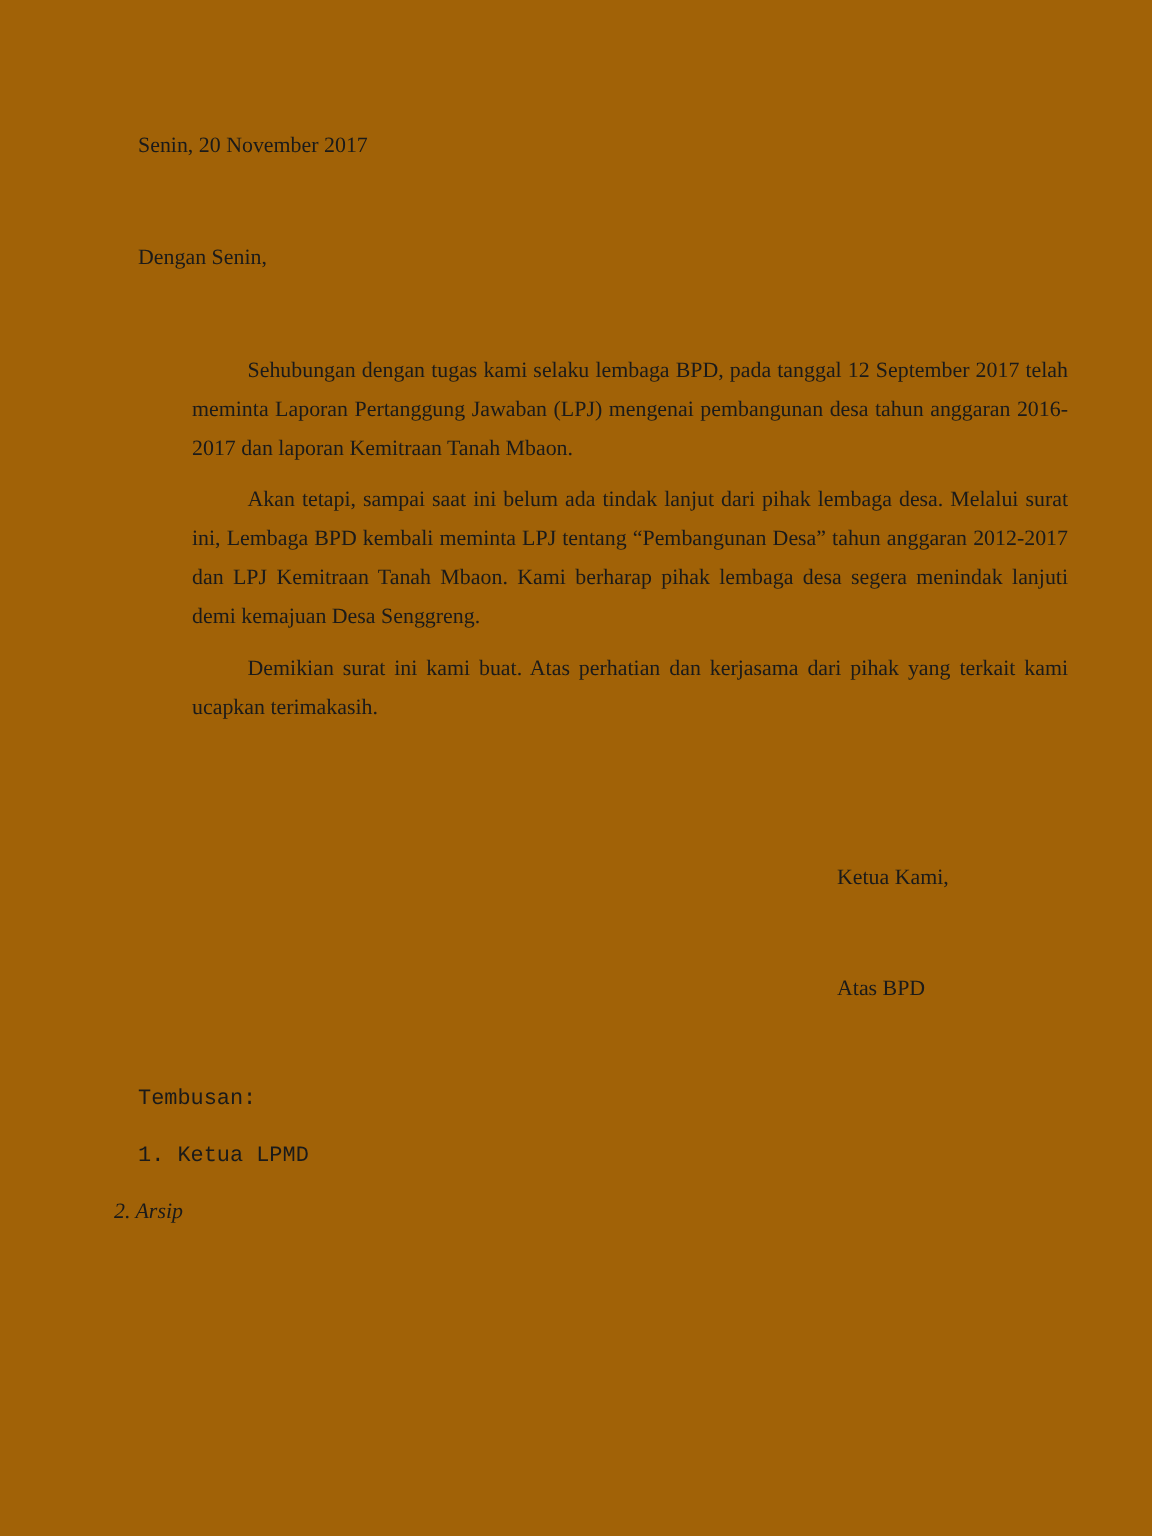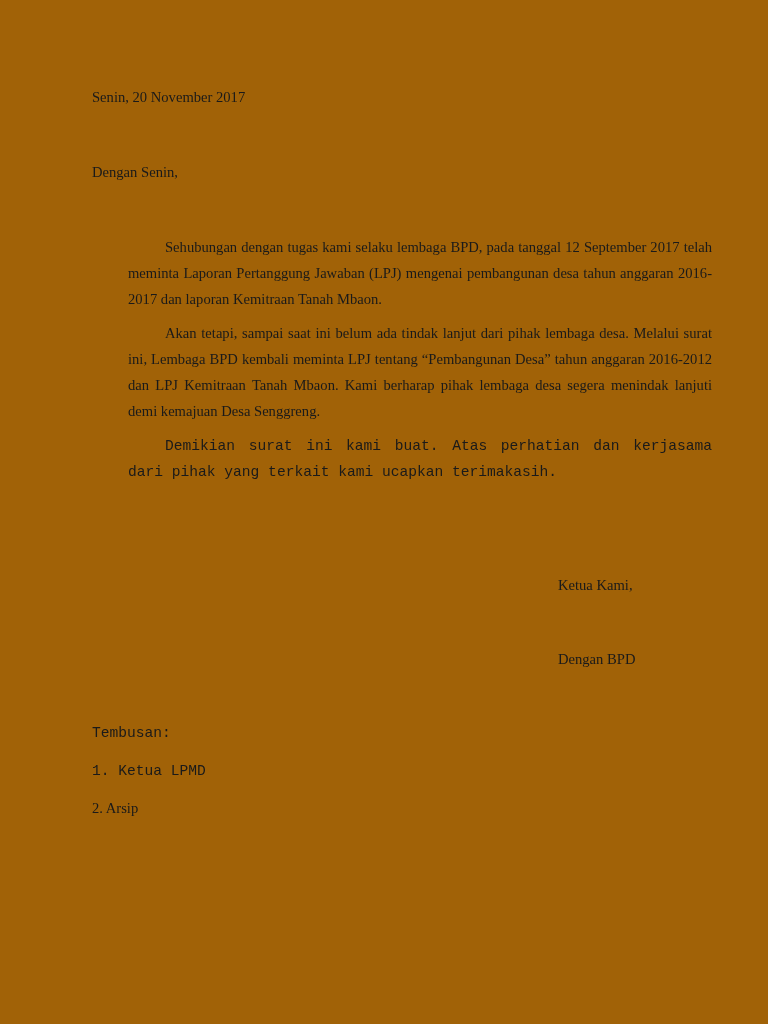--- a/index.html
+++ b/index.html
@@ -42,27 +42,27 @@
 <body>
 
 <div class="page">
 
   <div class="line" style="left:92px; top:88px;">Senin, 20 November 2017</div>
 
   <div class="line" style="left:92px; top:163px;">Dengan Senin,</div>
 
   <div class="para last-left" style="top:234px;">Sehubungan dengan tugas kami selaku lembaga BPD, pada tanggal 12 September 2017 telah meminta Laporan Pertanggung Jawaban (LPJ) mengenai pembangunan desa tahun anggaran 2016-2017 dan laporan Kemitraan Tanah Mbaon.</div>
 
-  <div class="para last-left" style="top:320px;">Akan tetapi, sampai saat ini belum ada tindak lanjut dari pihak lembaga desa. Melalui surat ini, Lembaga BPD kembali meminta LPJ tentang “Pembangunan Desa” tahun anggaran 2016-2012 dan LPJ Kemitraan Tanah Mbaon. Kami berharap pihak lembaga desa segera menindak lanjuti demi kemajuan Desa Senggreng.</div>
+  <div class="para last-left" style="top:320px;">Akan tetapi, sampai saat ini belum ada tindak lanjut dari pihak lembaga desa. Melalui surat ini, Lembaga BPD kembali meminta LPJ tentang “Pembangunan Desa” tahun anggaran 2012-2017 dan LPJ Kemitraan Tanah Mbaon. Kami berharap pihak lembaga desa segera menindak lanjuti demi kemajuan Desa Senggreng.</div>
 
-  <div class="para last-left" style="top:433px;font-family:Liberation Mono, monospace;">Demikian surat ini kami buat. Atas perhatian dan kerjasama dari pihak yang terkait kami ucapkan terimakasih.</div>
+  <div class="para last-left" style="top:433px;">Demikian surat ini kami buat. Atas perhatian dan kerjasama dari pihak yang terkait kami ucapkan terimakasih.</div>
 
   <div class="line" style="left:558px; top:576px;">Ketua Kami,</div>
 
-  <div class="line" style="left:558px; top:650px;">Dengan BPD</div>
+  <div class="line" style="left:558px; top:650px;">Atas BPD</div>
 
   <div class="line" style="left:92px; top:724px;font-family:Liberation Mono, monospace;">Tembusan:</div>
 
   <div class="line" style="left:92px; top:762px;font-family:Liberation Mono, monospace;">1. Ketua LPMD</div>
 
-  <div class="line" style="left:92px; top:799px;">2. Arsip</div>
+  <div class="line" style="left:76px; top:799px;font-style:italic;">2. Arsip</div>
 
 </div>
 
 </body></html>

